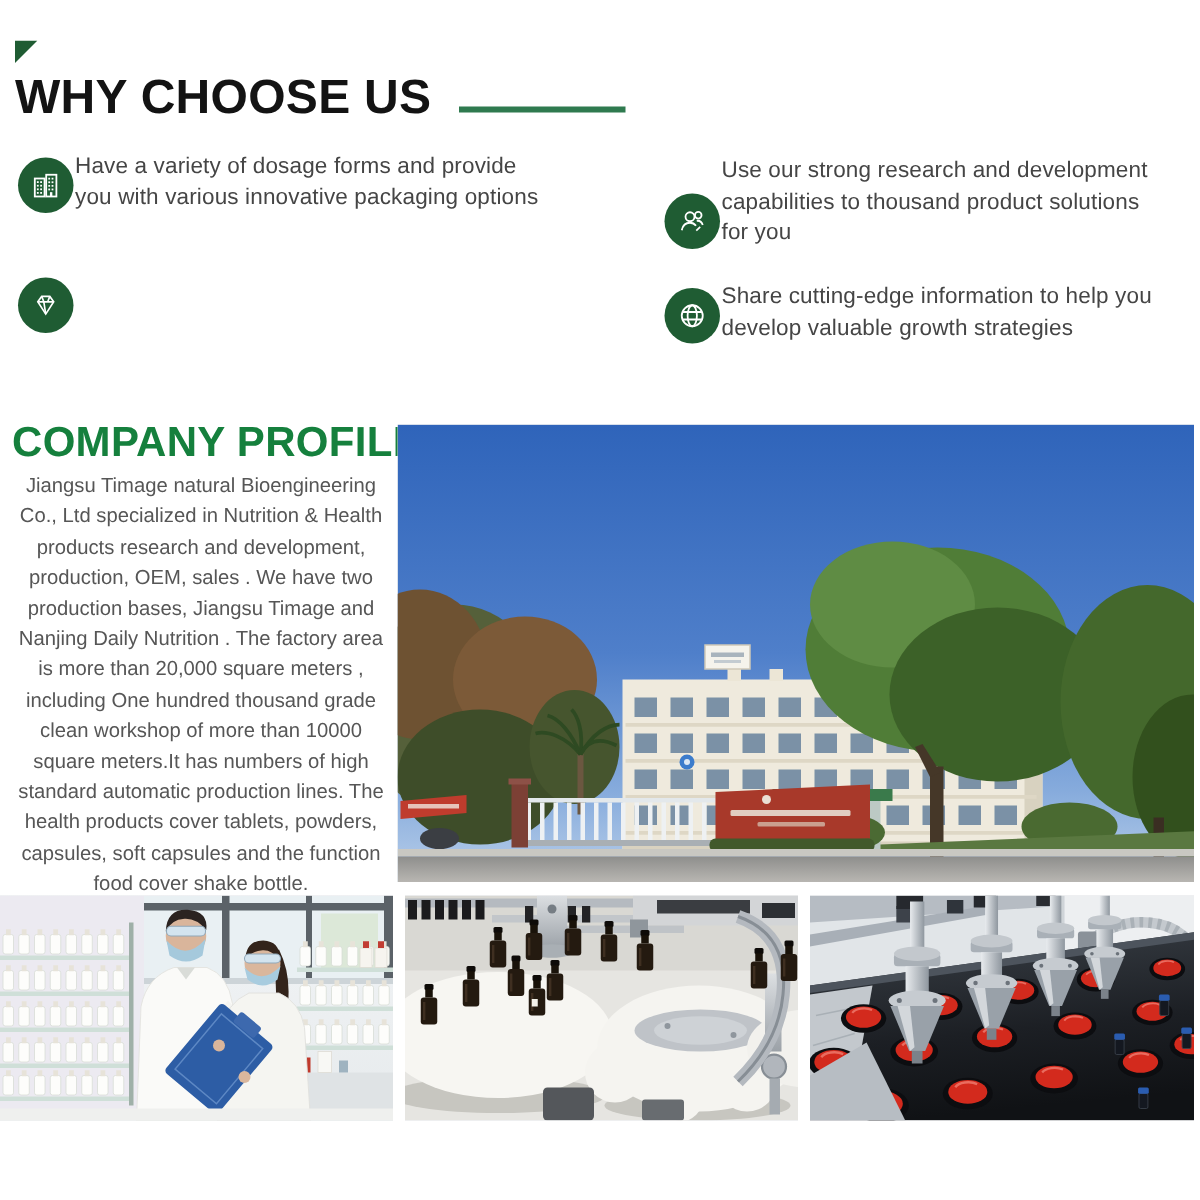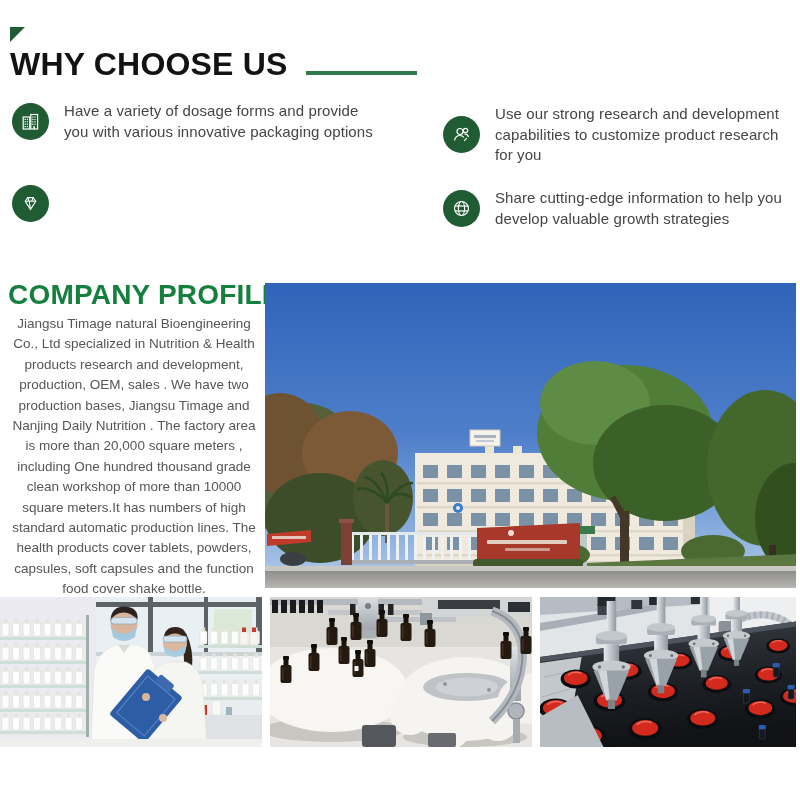--- a/index.html
+++ b/index.html
@@ -6,21 +6,21 @@
   .page{position:relative;width:796px;height:800px;background:#ffffff;overflow:hidden;
         font-family:"Liberation Sans",sans-serif;}
   .abs{position:absolute;}
 
   .corner-tri{left:10px;top:27px;width:15px;height:15px;}
 
   .why-title{left:10px;top:46px;margin:0;font-size:32px;font-weight:bold;
              color:#131313;letter-spacing:0.2px;white-space:nowrap;}
   .accent-line{left:306px;top:71px;width:111px;height:4px;background:#2f7a4f;}
 
-  .feature{position:absolute;display:flex;align-items:center;gap:15px;}
+  .feature{position:absolute;display:flex;align-items:flex-end;gap:1px;}
   .fi-circle{width:37px;height:37px;border-radius:50%;background:#1f5c33;flex:0 0 auto;
              display:flex;align-items:center;justify-content:center;}
   .fi-text{font-size:15px;line-height:20.5px;color:#454545;padding-top:1px;letter-spacing:0.1px;}
   #feat1{left:12px;top:100px;}  #feat1 .fi-text{width:316px;}
   #feat2{left:443px;top:103px;} #feat2 .fi-text{width:300px;}
   #feat3{left:12px;top:185px;}  #feat3 .fi-text{width:322px;}
   #feat4{left:443px;top:187px;} #feat4 .fi-text{width:312px;}
 
   .cp-title{left:8px;top:279px;margin:0;font-size:28px;font-weight:bold;color:#15803d;
             letter-spacing:0.2px;white-space:nowrap;}
@@ -77,21 +77,21 @@
   <div class="feature" id="feat2">
     <div class="fi-circle">
       <svg width="21" height="21" viewBox="0 0 21 21" fill="none" stroke="#ffffff" stroke-width="1.2">
         <circle cx="9" cy="7.5" r="3"></circle>
         <path d="M3.5,16.5 Q4.5,11.5 9,11.5 Q11.5,11.5 13,13.5"></path>
         <circle cx="14.5" cy="6.5" r="2.2"></circle>
         <path d="M13.5,10.2 Q16.5,9.8 17.5,13"></path>
         <path d="M13.2,16.8 L15.8,14.2" stroke-width="1.1"></path>
       </svg>
     </div>
-    <div class="fi-text">Use our strong research and development capabilities to customize product research for you</div>
+    <div class="fi-text">Use our strong research and development capabilities to thousand product solutions for you</div>
   </div>
 
   <div class="feature" id="feat3">
     <div class="fi-circle">
       <svg width="21" height="21" viewBox="0 0 21 21" fill="none" stroke="#ffffff" stroke-width="1.1">
         <path d="M5.2,8.2 L7.8,4.6 L13.2,4.6 L15.8,8.2 L10.5,16.4 Z"></path>
         <path d="M5.2,8.2 L15.8,8.2"></path>
         <path d="M7.8,4.6 L9.2,8.2 L10.5,16.4"></path>
         <path d="M13.2,4.6 L11.8,8.2"></path>
       </svg>

